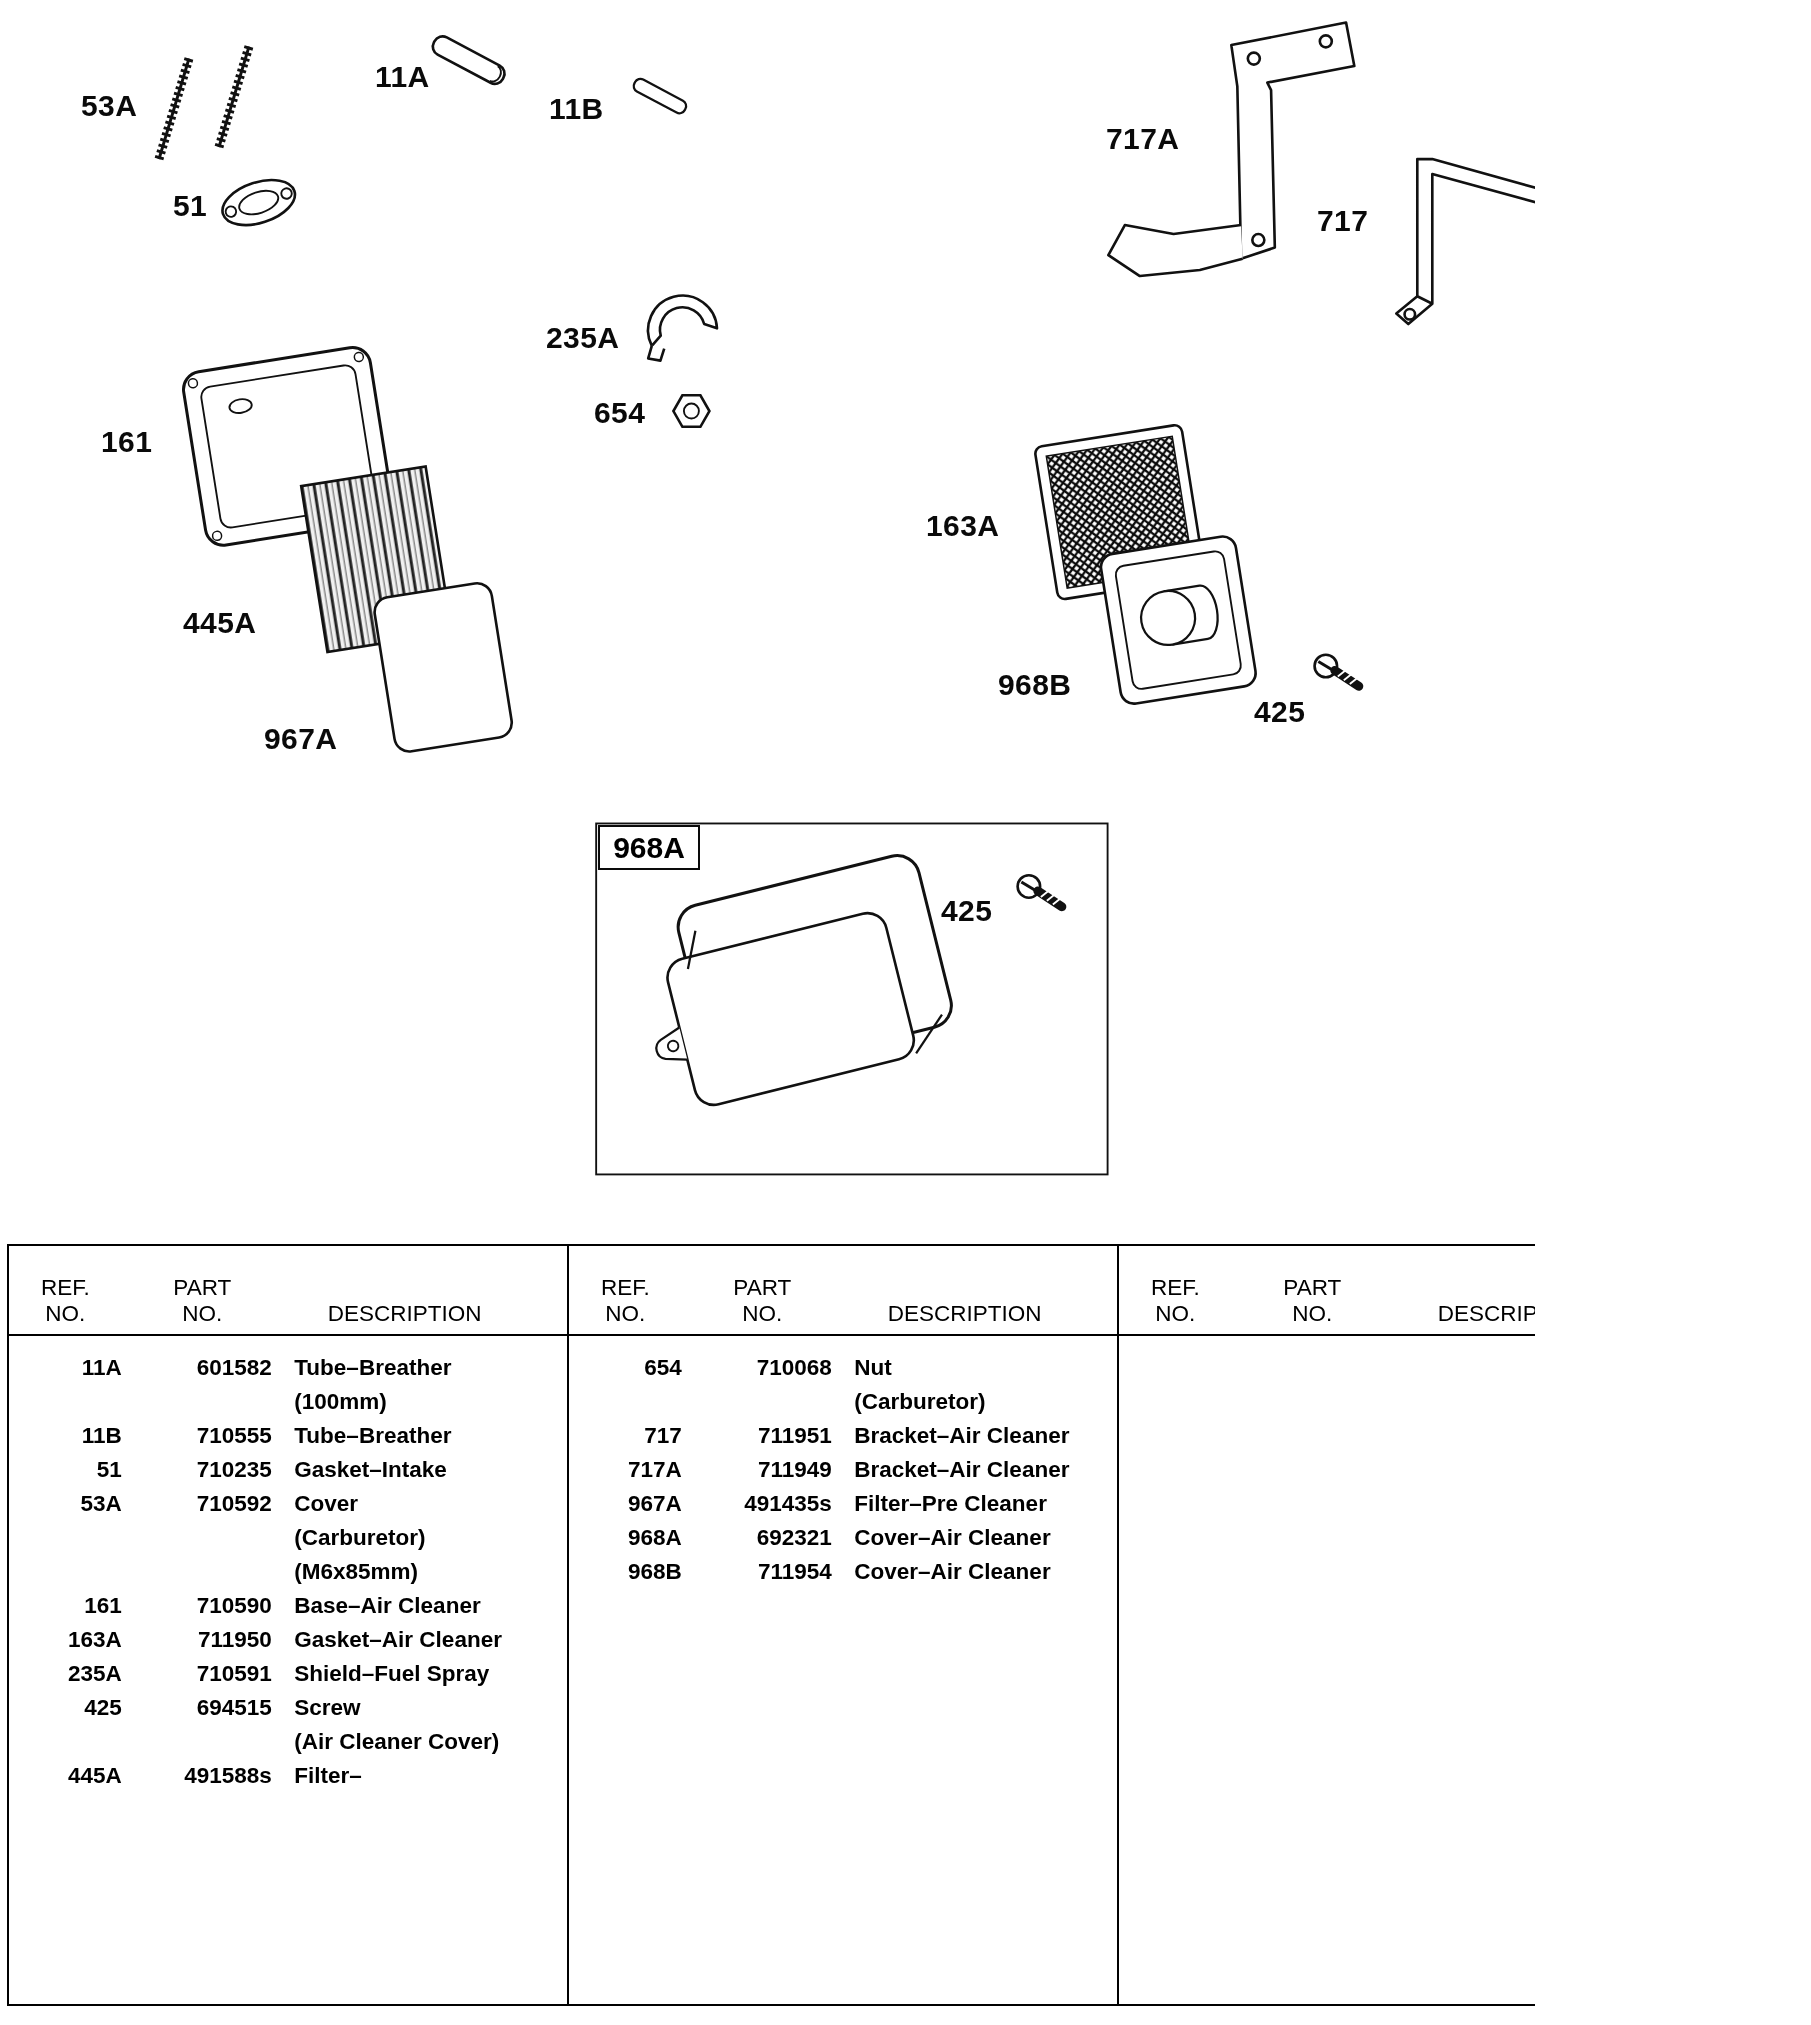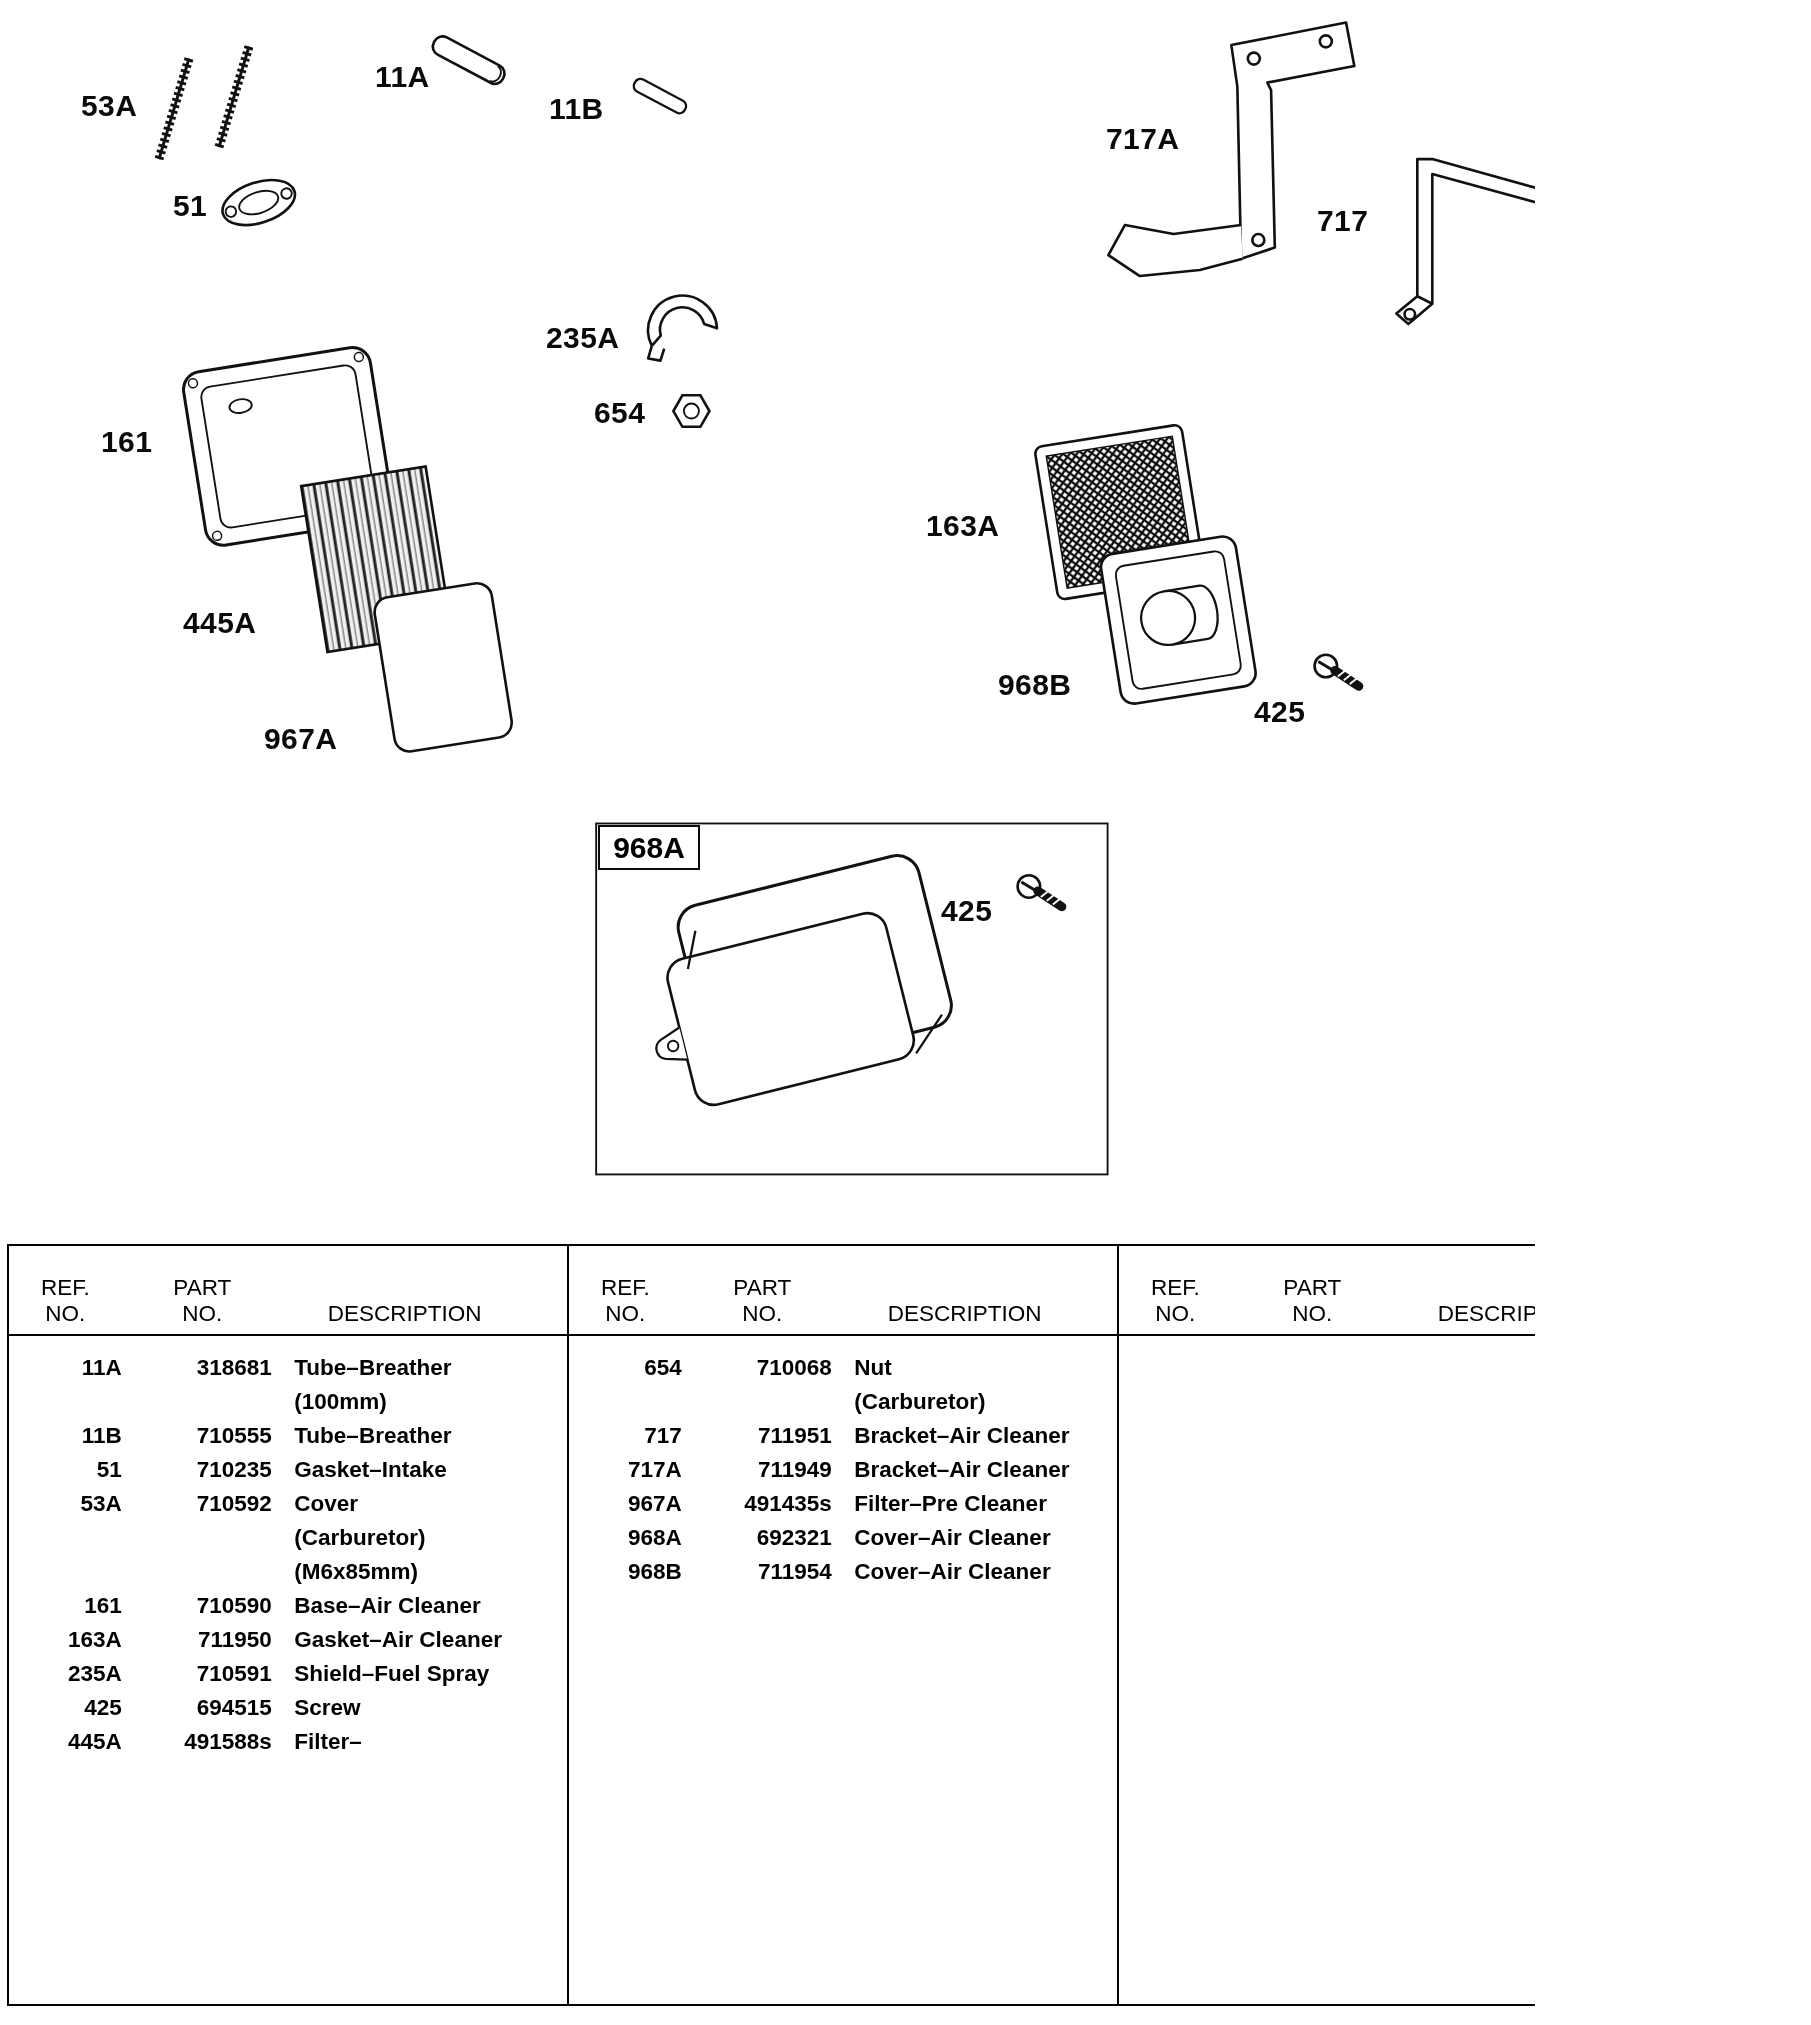--- a/index.html
+++ b/index.html
@@ -185,21 +185,21 @@
         </span>
         <span class="hcell">
           <span>PART</span>
           <span>NO.</span>
         </span>
         <span class="hdesc">DESCRIPTION</span>
       </div>
       <div class="prows">
           <div class="trow">
             <span class="tref">11A</span>
-            <span class="tpart">318681</span>
+            <span class="tpart">601582</span>
             <span class="tdesc">Tube–Breather</span>
           </div>
           <div class="trow">
             <span class="tref"></span>
             <span class="tpart"></span>
             <span class="tdesc">(100mm)</span>
           </div>
           <div class="trow">
             <span class="tref">11B</span>
             <span class="tpart">710555</span>
@@ -237,20 +237,25 @@
           </div>
           <div class="trow">
             <span class="tref">235A</span>
             <span class="tpart">710591</span>
             <span class="tdesc">Shield–Fuel Spray</span>
           </div>
           <div class="trow">
             <span class="tref">425</span>
             <span class="tpart">694515</span>
             <span class="tdesc">Screw</span>
+          </div>
+          <div class="trow">
+            <span class="tref"></span>
+            <span class="tpart"></span>
+            <span class="tdesc">(Air Cleaner Cover)</span>
           </div>
           <div class="trow">
             <span class="tref">445A</span>
             <span class="tpart">491588s</span>
             <span class="tdesc">Filter–</span>
           </div>
         </div>
     </div>
 
     <div class="pcol">

